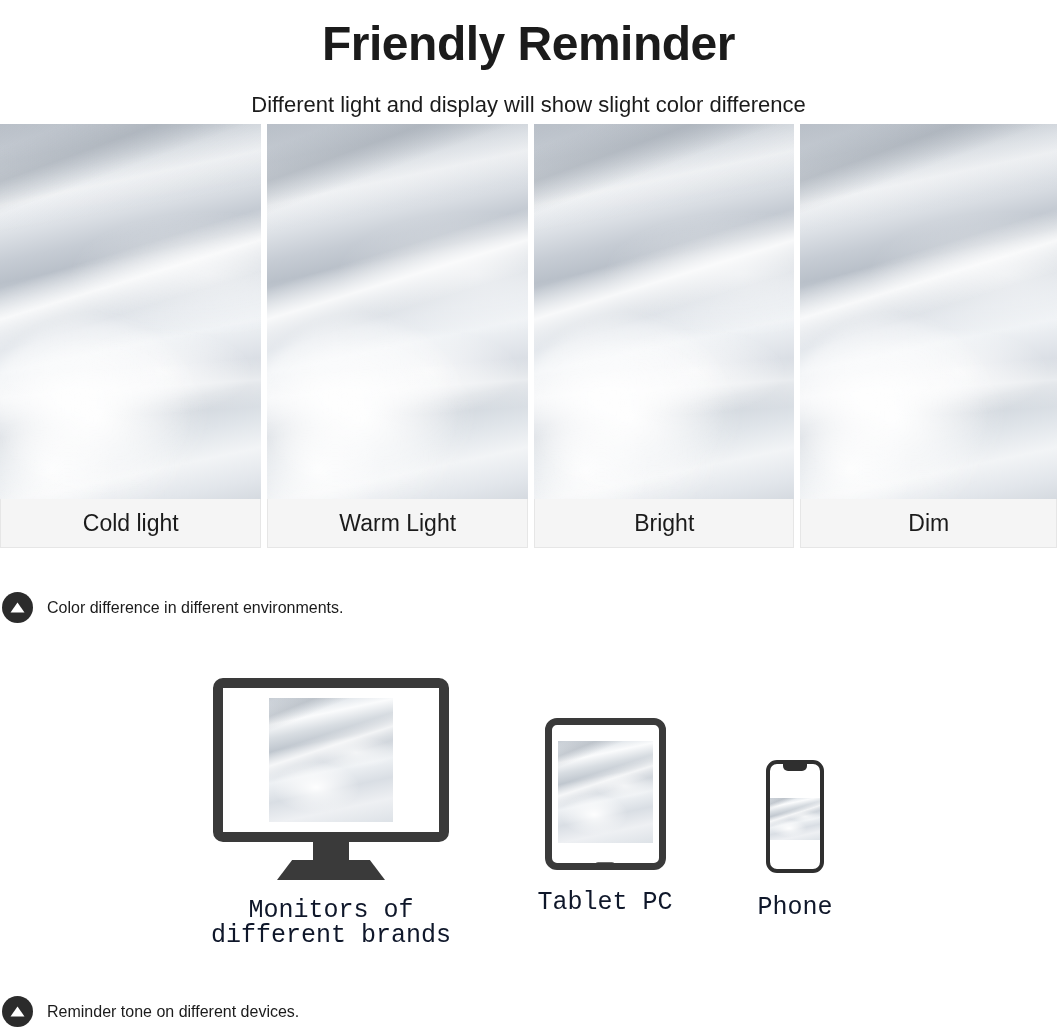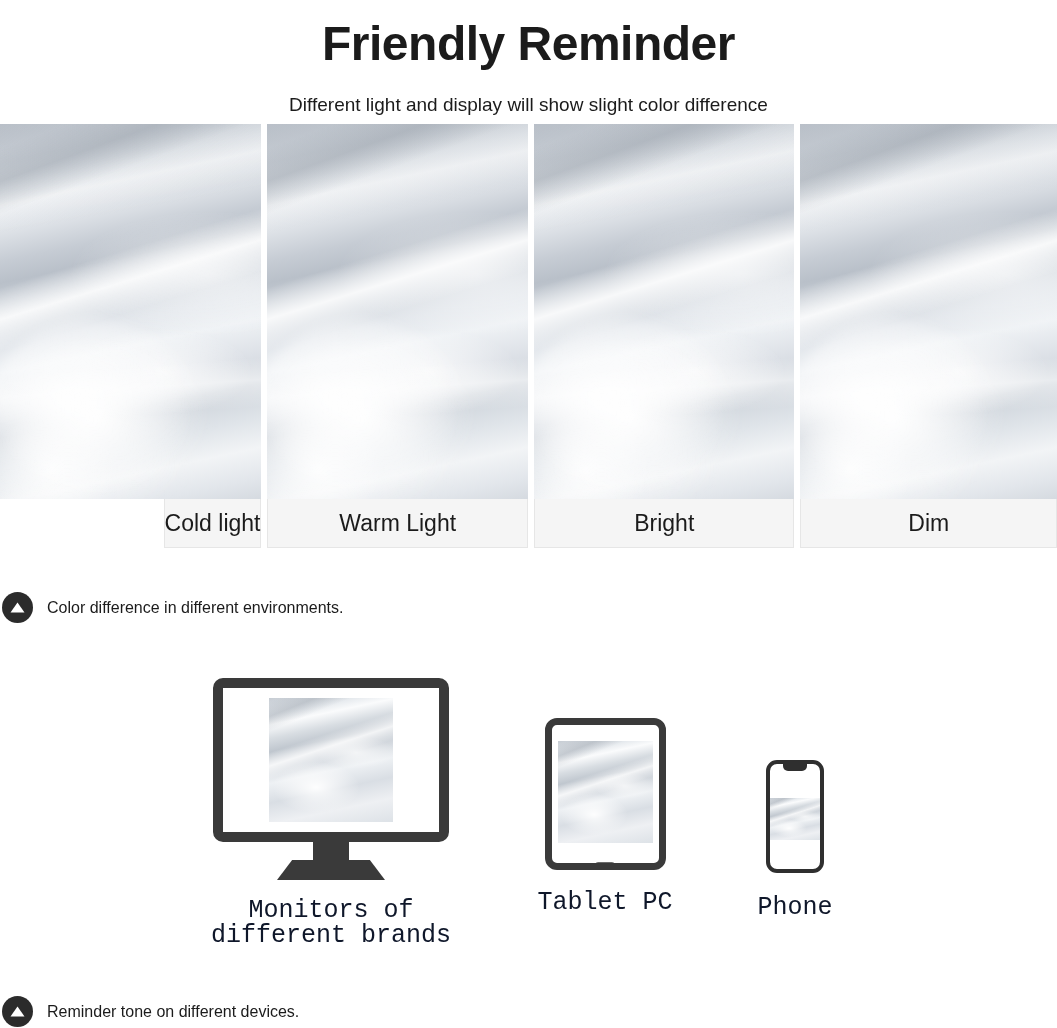--- a/index.html
+++ b/index.html
@@ -29,21 +29,21 @@
     padding-top: 0px;
     font-size: 48px;
     font-weight: bold;
     letter-spacing: -0.5px;
     line-height: 56px;
     color: #1b1b1b;
   }
   .page-subtitle {
     margin: 0;
     padding-top: 6px;
-    font-size: 19px;
+    font-size: 22px;
     font-weight: normal;
     line-height: 22px;
     color: #1b1b1b;
   }
 
   
   .swatch-strip {
     position: absolute;
     left: 0;
     top: 124px;
@@ -51,21 +51,21 @@
     height: 424px;
     display: flex;
     gap: 6px;
   }
   .swatch {
     position: relative;
     height: 424px;
     display: flex;
     flex-direction: column;
   }
-  .swatch-0 { width: 263px; align-items: flex-end; }
+  .swatch-0 { width: 263px; }
   .swatch-1 { width: 262px; text-align: right; }
   .swatch-2 { width: 262px; }
   .swatch-3 { width: 258px; }
 
   .swatch-photo {
     position: relative;
     width: 100%;
     height: 375px;
     overflow: hidden;
     background: #c9ced4;

